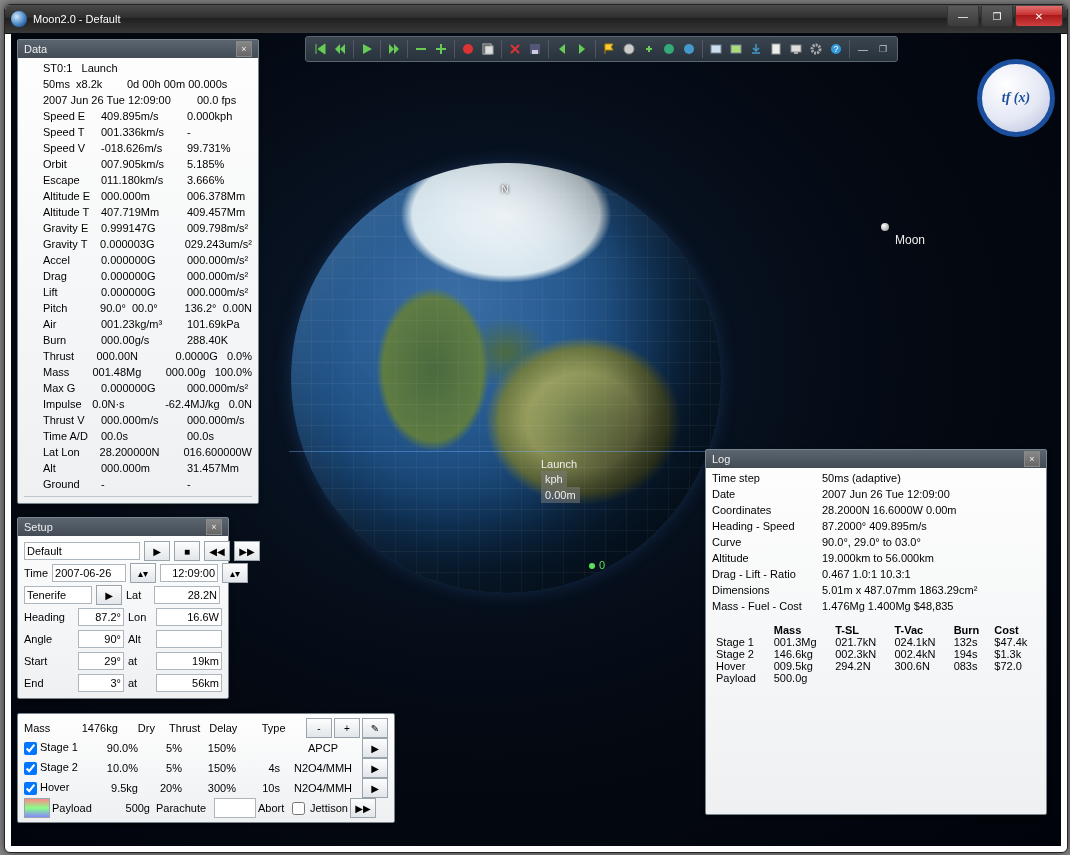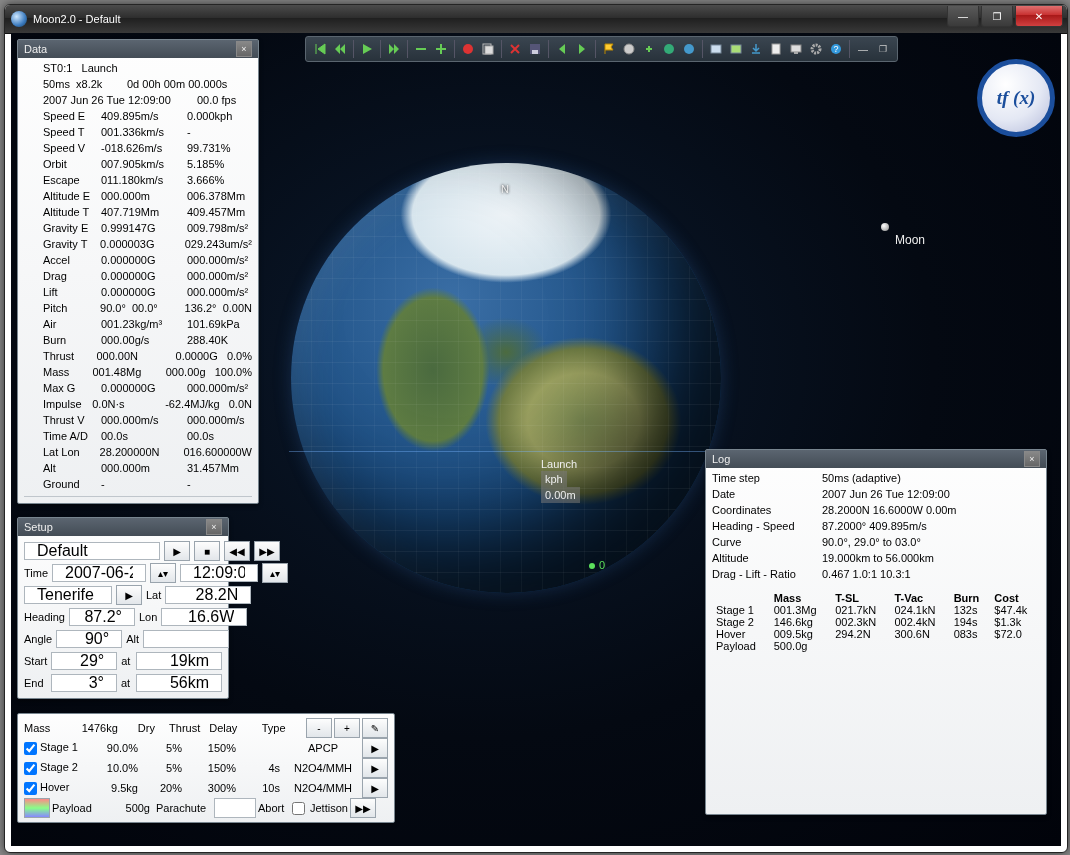--- a/index.html
+++ b/index.html
@@ -20,21 +20,21 @@
     radial-gradient(1px 1px at 870px 150px,#aaa,transparent 70%),
     radial-gradient(1px 1px at 950px 380px,#bbb,transparent 70%),
     radial-gradient(1px 1px at 70px 560px,#999,transparent 70%),
     radial-gradient(1px 1px at 820px 610px,#aaa,transparent 70%),
     radial-gradient(1px 1px at 640px 720px,#bbb,transparent 70%),
     radial-gradient(1px 1px at 430px 770px,#888,transparent 70%),
     radial-gradient(1px 1px at 190px 720px,#999,transparent 70%);
   }
   .moon-dot{position:absolute;left:870px;top:190px;width:8px;height:8px;border-radius:50%;background:radial-gradient(circle at 35% 35%,#fff,#b8b8b8 60%,#777);}
   .moon-label{position:absolute;left:884px;top:200px;color:#eee;font-size:12px;}
-  .logo{position:absolute;right:6px;top:26px;width:68px;height:68px;border-radius:50%;background:radial-gradient(circle at 35% 30%,#fff,#e4e8f4 55%,#b3bada);border:5px solid #1b4e9c;display:flex;align-items:center;justify-content:center;color:#1b4e9c;font-style:italic;font-weight:bold;font-size:19px;font-family:"Times New Roman",serif;}
+  .logo{position:absolute;right:6px;top:26px;width:68px;height:68px;border-radius:50%;background:radial-gradient(circle at 35% 30%,#fff,#e4e8f4 55%,#b3bada);border:5px solid #1b4e9c;display:flex;align-items:center;justify-content:center;color:#1b4e9c;font-style:italic;font-weight:bold;font-size:14px;font-family:"Times New Roman",serif;}
   
   .earth{position:absolute;left:280px;top:130px;width:430px;height:430px;border-radius:50%;
     background:
       radial-gradient(ellipse 170px 110px at 50% 12%,#eef4f8 0%,#d8e6ee 55%,transparent 62%),
       radial-gradient(ellipse 90px 130px at 33% 48%,#4a6a3f 0%,#5e7c43 55%,transparent 63%),
       radial-gradient(ellipse 140px 120px at 68% 60%,#7e8e55 0%,#9aa060 40%,#6d7a43 60%,transparent 70%),
       radial-gradient(ellipse 60px 50px at 50% 44%,#4c6b3f 0%,transparent 70%),
       radial-gradient(circle at 38% 32%,#3a6ea5 0%,#184a7e 55%,#082445 100%);
     box-shadow:inset -60px -60px 90px rgba(0,0,0,.75),inset 10px 10px 40px rgba(255,255,255,.08),0 0 18px rgba(60,120,200,.25);
   }
@@ -57,21 +57,21 @@
   .panel .ph{height:18px;background:linear-gradient(#5b6570,#434c55);color:#eee;display:flex;align-items:center;padding:0 6px;font-size:11px;}
   .panel .ph .x{margin-left:auto;width:14px;height:14px;border:1px solid #888;background:linear-gradient(#888,#666);display:flex;align-items:center;justify-content:center;font-size:9px;cursor:pointer;}
   .panel .pb{padding:4px 6px;}
   .row{display:flex;align-items:flex-start;height:16px;margin-left:19px;}
   .row>span{white-space:pre;}
   .lbl{width:58px;}
   .v1{width:86px;text-align:left;}
   .v2{flex:1;text-align:left;}
   hr.thin{border:none;border-top:1px solid #c0c6cc;margin:2px 0;}
   
-  .setup input[type=text]{border:1px solid #aeb6bd;height:16px;font-size:16px;padding:0 12px;background:#fff;}
+  .setup input[type=text]{border:1px solid #aeb6bd;height:16px;font-size:11px;padding:0 2px;background:#fff;}
   .btn{border:1px solid #9aa4ad;height:18px;min-width:18px;background:linear-gradient(#fdfdfd,#e2e6ea);font-size:10px;display:inline-flex;align-items:center;justify-content:center;padding:0 3px;cursor:pointer;}
   .setup .srow{display:flex;align-items:center;height:22px;gap:4px;}
   .setup .lab{width:50px;}
   .setup .rt{text-align:right;}
   
   .stg .srow{display:flex;align-items:center;height:20px;gap:2px;}
   .stg .c1{width:62px;}
   .stg .c2{width:50px;text-align:right;padding-right:4px;}
   .stg .c3{width:38px;text-align:right;padding-right:4px;}
   .stg .c4{width:48px;text-align:right;padding-right:4px;}
@@ -531,20 +531,28 @@
               <span class="ll">Curve</span>
               <span>90.0°, 29.0° to 03.0°</span>
             </div>
             <div class="lrow">
               <span class="ll">Altitude</span>
               <span>19.000km to 56.000km</span>
             </div>
             <div class="lrow">
               <span class="ll">Drag - Lift - Ratio</span>
               <span>0.467  1.0:1  10.3:1</span>
+            </div>
+            <div class="lrow">
+              <span class="ll">Dimensions</span>
+              <span>5.01m x 487.07mm  1863.29cm²</span>
+            </div>
+            <div class="lrow">
+              <span class="ll">Mass - Fuel - Cost</span>
+              <span>1.476Mg  1.400Mg  $48,835</span>
             </div>
           </div>
         <div style="height:8px"></div>
         <table id="log-table" style="border-collapse:collapse;width:100%">
             <tbody>
               <tr>
                 <th></th>
                 <th>Mass</th>
                 <th>T-SL</th>
                 <th>T-Vac</th>

